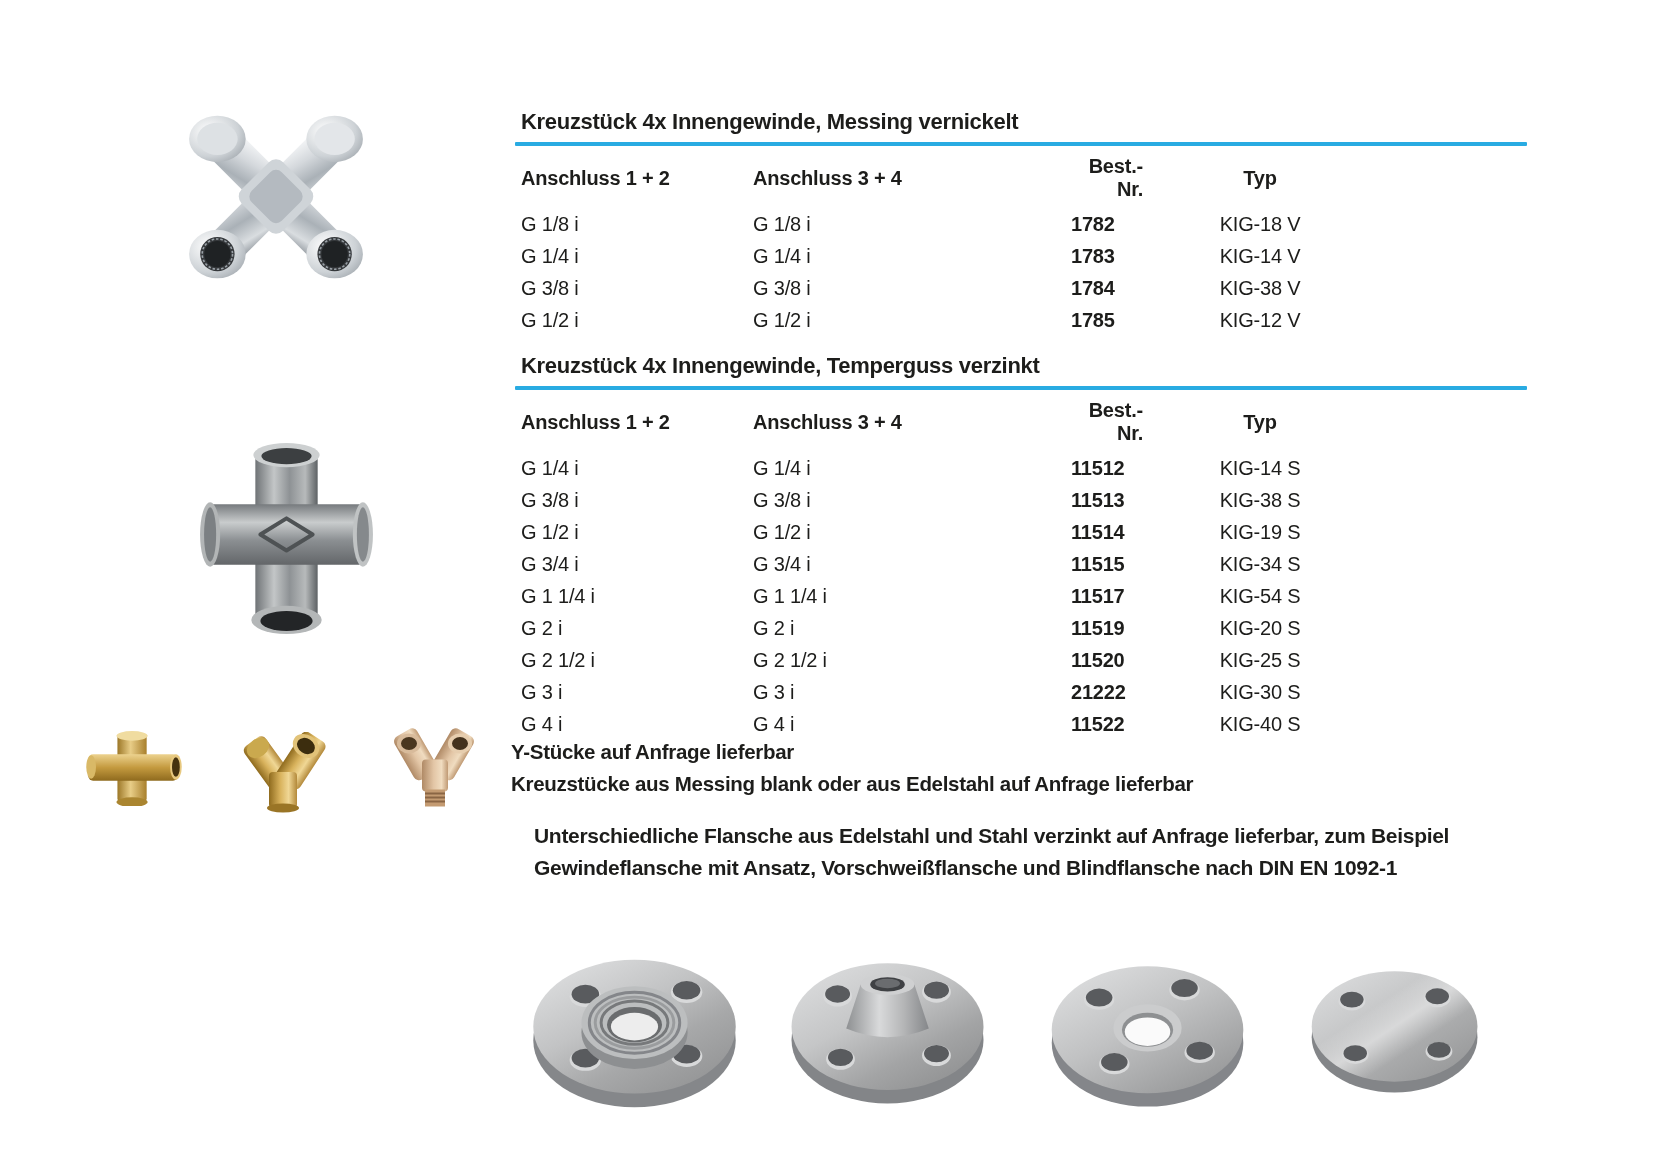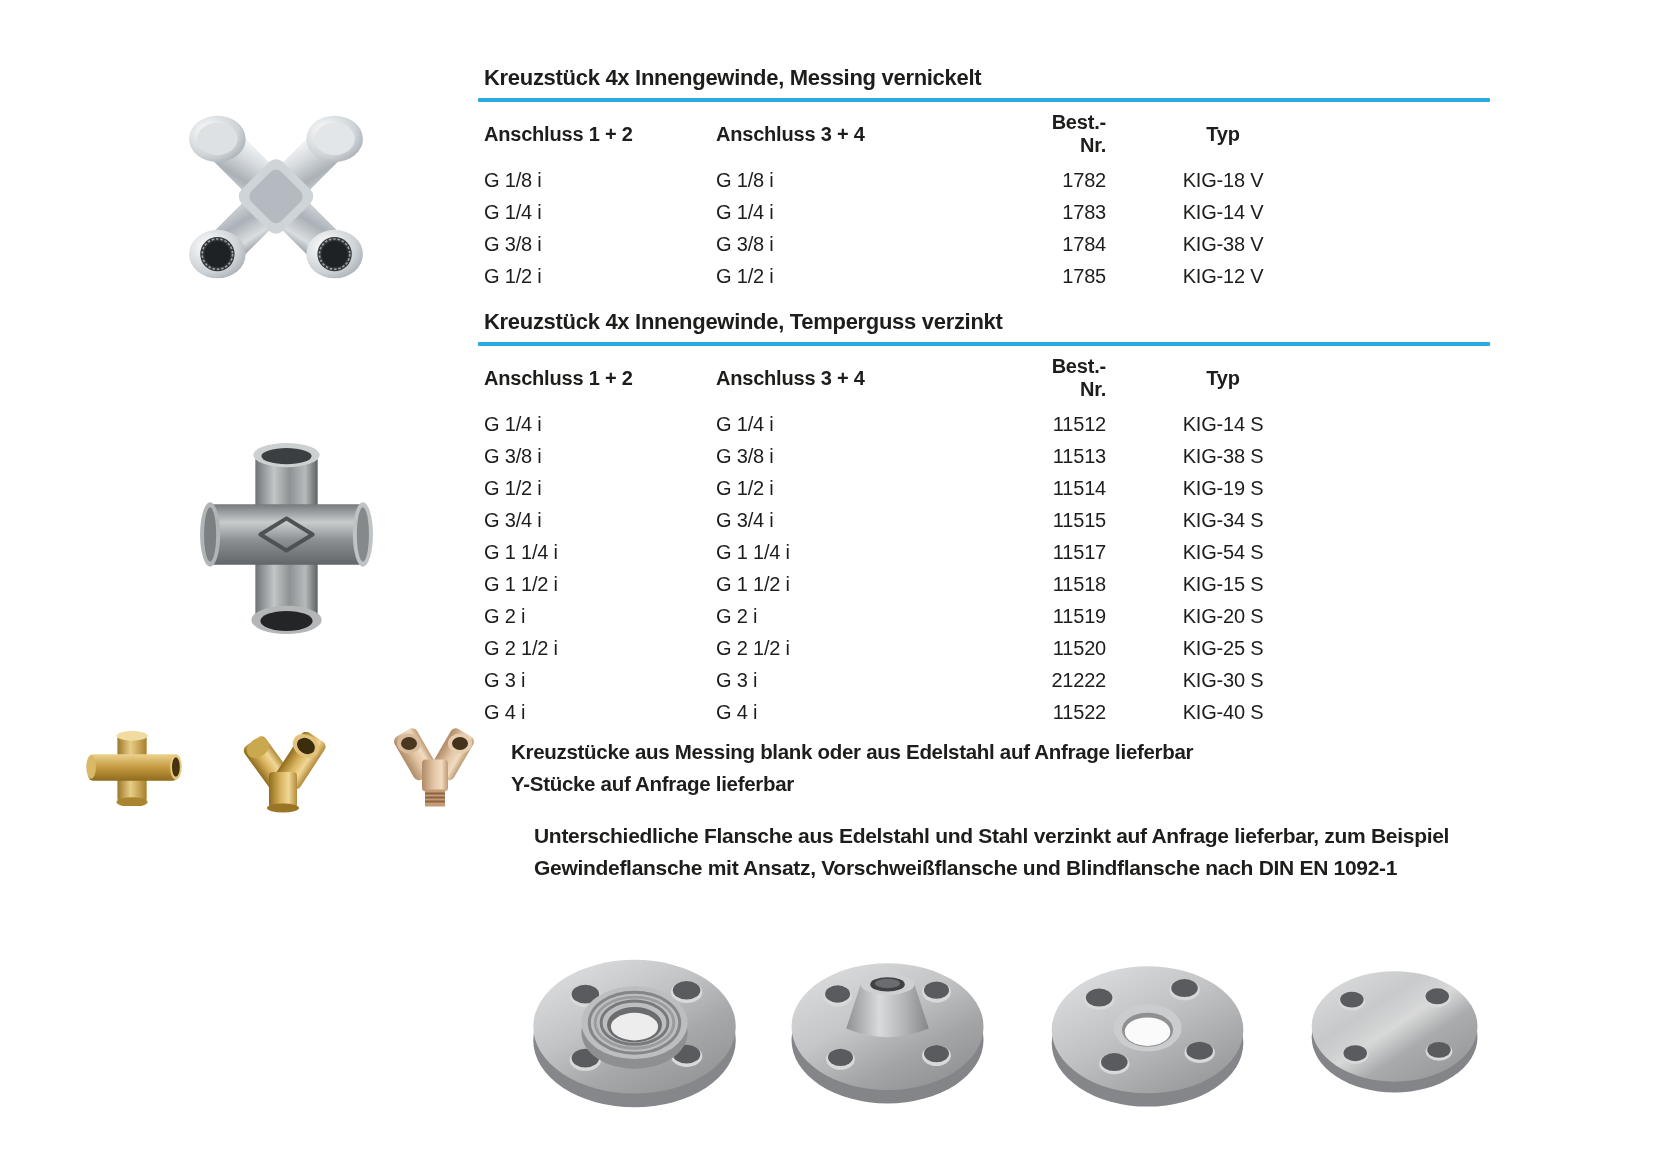--- a/index.html
+++ b/index.html
@@ -1,30 +1,30 @@
 <!DOCTYPE html>
 <html lang="de"><head>
 <meta charset="utf-8">
 <style>
   * { margin:0; padding:0; box-sizing:border-box; }
   html,body { background:#ffffff; }
   body { width:1654px; height:1164px; font-family:"Liberation Sans", sans-serif; color:#1d1d1b; }
   .page { position:relative; width:1654px; height:1164px; background:#ffffff; overflow:hidden; }
 
   
-  .table-section { position:absolute; left:478px; width:1012px; }
+  .table-section { position:absolute; left:515px; width:1012px;margin-top:44px; }
   .sec-title { font-size:22px; font-weight:bold; letter-spacing:-0.3px; line-height:28px; padding-left:6px; margin-bottom:6px; }
   .rule { height:4px; background:#29abe2; border-radius:1px; }
   table { border-collapse:collapse; margin-left:6px; margin-top:2px; }
   th { font-size:20px; font-weight:bold; text-align:left; padding:7px 0; letter-spacing:-0.2px; }
   td { font-size:20px; padding:4.5px 0; letter-spacing:-0.2px; }
   .c0 { width:232px; }
   .c1 { width:318px; }
   .c2 { width:72px; }
-  td.c2 { text-align:right; }
+  td.c2 { text-align:left;font-weight:bold; }
   th.c2 { text-align:right; }
   .c3 { width:200px; padding-left:34px; text-align:center; }
 
   
   .notes { position:absolute; left:511px; top:736px; width:1000px; }
   .notes p { font-size:20.5px; font-weight:bold; line-height:32px; letter-spacing:-0.3px; }
   .flansche-text { position:absolute; left:500px; top:820px; width:1120px; }
   .flansche-text p { font-size:21px; font-weight:bold; line-height:32px; letter-spacing:-0.3px;margin-left:34px; }
 
   
@@ -271,26 +271,20 @@
             <td class="c2">11515</td>
             <td class="c3">KIG-34 S</td>
           </tr>
           <tr>
             <td class="c0">G 1 1/4 i</td>
             <td class="c1">G 1 1/4 i</td>
             <td class="c2">11517</td>
             <td class="c3">KIG-54 S</td>
           </tr>
           <tr>
-            <td class="c0">G 1 1/2 i</td>
-            <td class="c1">G 1 1/2 i</td>
-            <td class="c2">11518</td>
-            <td class="c3">KIG-15 S</td>
-          </tr>
-          <tr>
             <td class="c0">G 2 i</td>
             <td class="c1">G 2 i</td>
             <td class="c2">11519</td>
             <td class="c3">KIG-20 S</td>
           </tr>
           <tr>
             <td class="c0">G 2 1/2 i</td>
             <td class="c1">G 2 1/2 i</td>
             <td class="c2">11520</td>
             <td class="c3">KIG-25 S</td>
@@ -305,22 +299,22 @@
             <td class="c0">G 4 i</td>
             <td class="c1">G 4 i</td>
             <td class="c2">11522</td>
             <td class="c3">KIG-40 S</td>
           </tr>
         </tbody>
     </table>
   </section>
 
   <div class="notes">
+    <p>Y-Stücke auf Anfrage lieferbar</p>
     <p>Kreuzstücke aus Messing blank oder aus Edelstahl auf Anfrage lieferbar</p>
-    <p>Y-Stücke auf Anfrage lieferbar</p>
   </div>
 
   <div class="flansche-text">
     <p>Unterschiedliche Flansche aus Edelstahl und Stahl verzinkt auf Anfrage lieferbar, zum Beispiel</p>
     <p>Gewindeflansche mit Ansatz, Vorschweißflansche und Blindflansche nach DIN EN 1092-1</p>
   </div>
 
   <figure class="photo" id="ph-flange-threaded">
     <svg viewBox="0 0 215 175" role="img">
       <defs>

